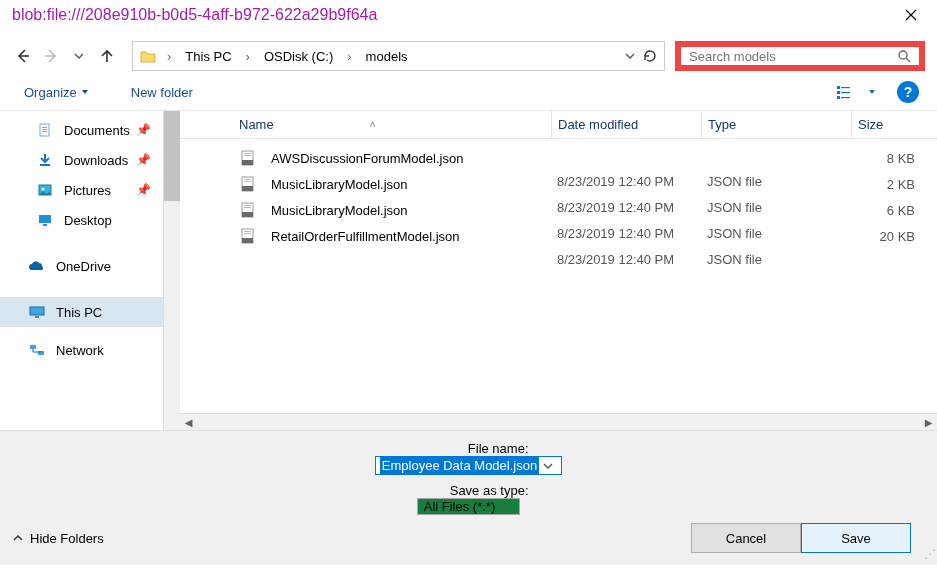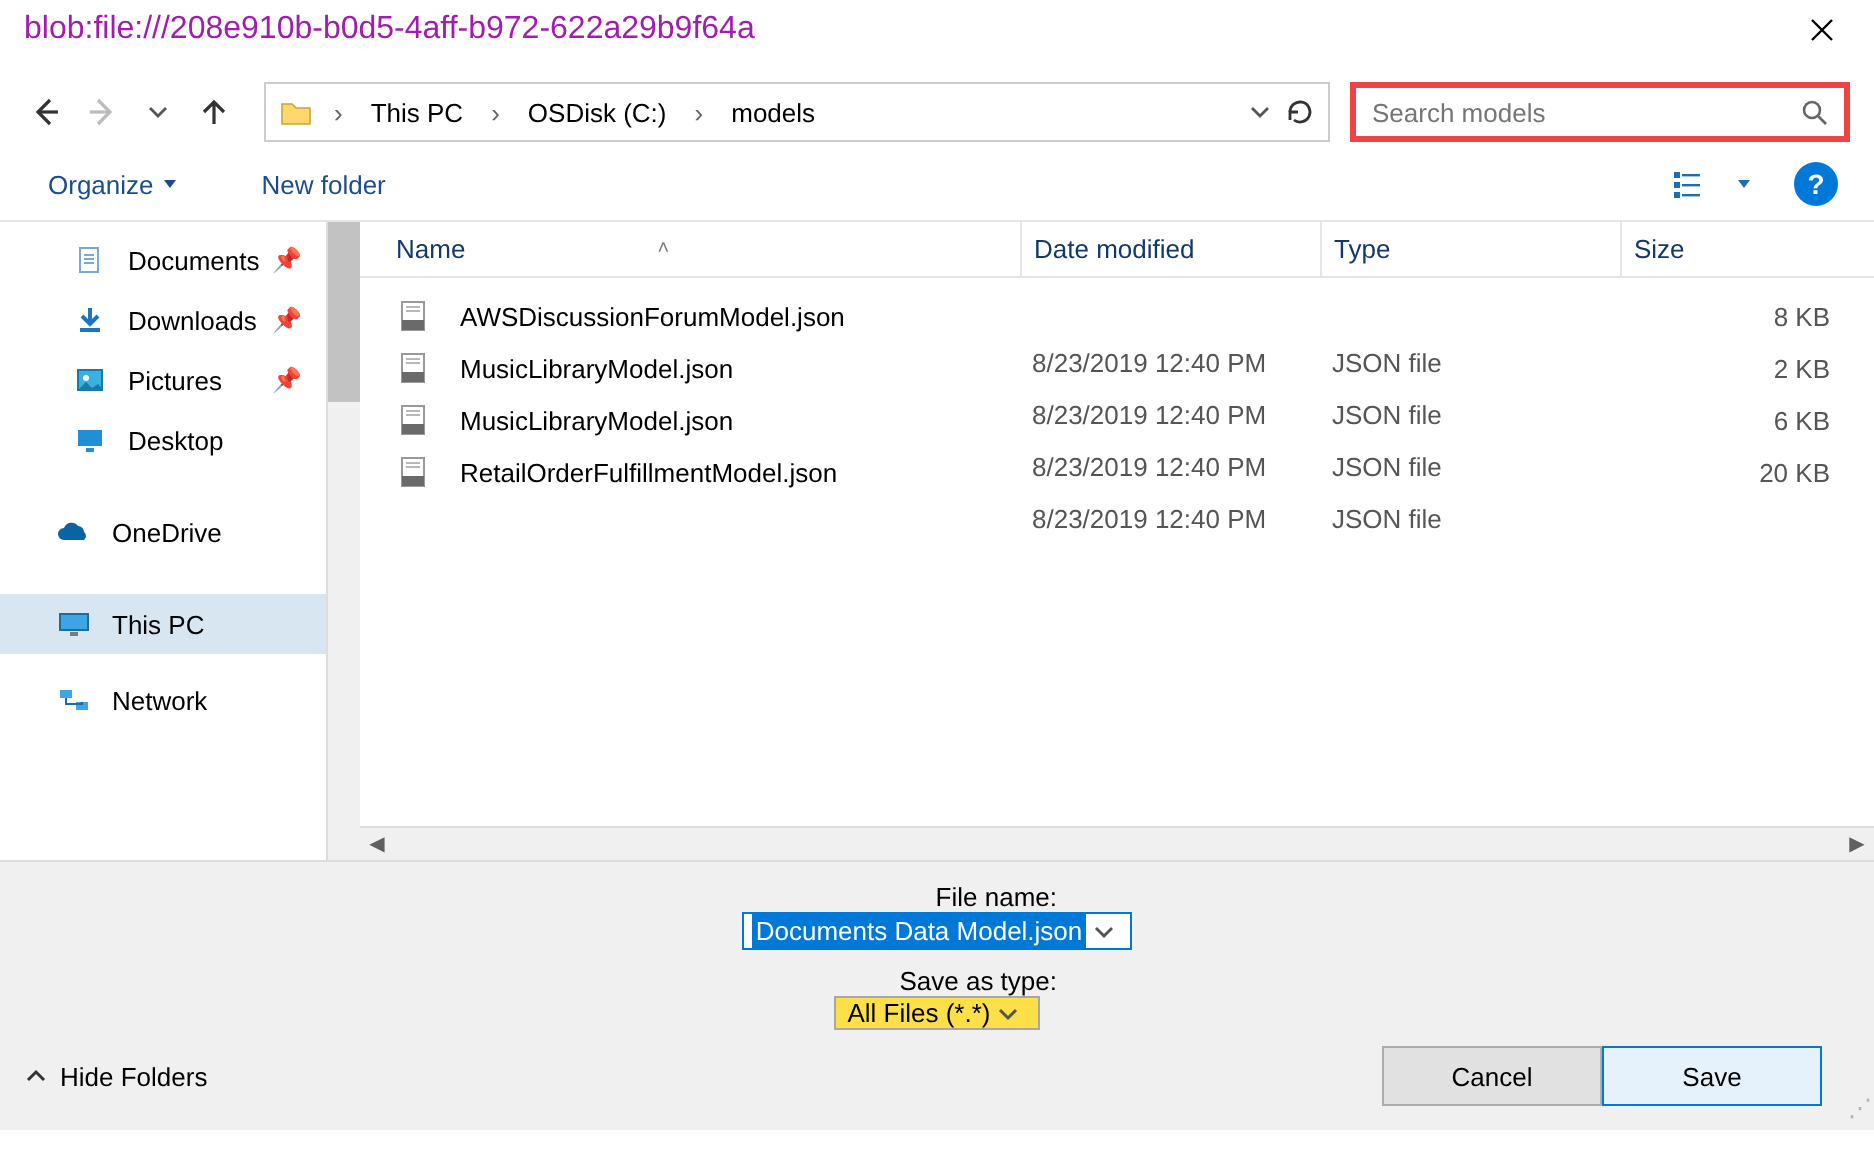--- a/index.html
+++ b/index.html
@@ -12,21 +12,21 @@
 
 
 .navrow { height: 36px; display: flex; align-items: center; padding: 0 12px; gap: 6px; margin-top: 8px; }
 .navbtn { width: 22px; height: 22px; display: inline-flex; align-items: center; justify-content: center; color: #666; cursor: pointer; }
 .navbtn.active { color: #333; }
 .addrbox { flex: 1; height: 30px; border: 1px solid #ccc; display: flex; align-items: center; padding: 0 6px; gap: 6px; margin-left: 8px; }
 .addrbox .foldericon { width: 18px; height: 18px; }
 .crumb { color: #000; padding: 2px 4px; cursor: pointer; }
 .crumbsep { color: #666; padding: 0 4px; }
 .addr-right { margin-left: auto; display: flex; align-items: center; gap: 6px; }
-.searchbox { width: 250px; height: 30px; border: 3px solid #ef4444; display: flex; align-items: center; padding: 0 8px; margin-left: 4px; }
+.searchbox { width: 250px; height: 30px; border: 6px solid #ef4444; display: flex; align-items: center; padding: 0 8px; margin-left: 4px; }
 .searchbox input { border: none; outline: none; flex: 1; font-size: 13px; color: #666; }
 
 
 .toolbar { height: 36px; display: flex; align-items: center; padding: 0 18px; }
 .toolbtn { color: #0066cc; cursor: pointer; padding: 4px 6px; display: flex; align-items: center; gap: 4px; }
 .toolbtn.dark { color: #1a4d8f; }
 .spacer { flex: 1; }
 .viewbtn { width: 28px; height: 24px; display:inline-flex; align-items:center; justify-content:center; color:#0066cc; cursor:pointer; margin-left:6px;}
 .helpbtn { width:22px; height:22px; border-radius:50%; background:#0078d7; color:#fff; display:inline-flex; align-items:center; justify-content:center; font-weight:bold; margin-left:18px; cursor:pointer; font-size:14px;}
 
@@ -38,21 +38,21 @@
 .side-item.selected { background: #d8e6f2; }
 .side-item .pin { position:absolute; right: 12px; color:#555; font-size:12px;}
 .side-item .icon { width:18px; height:18px; display:inline-flex; align-items:center; justify-content:center;}
 .side-sep { height: 16px; }
 .side-scroll { width: 17px; background: #f0f0f0; border-left:1px solid #ddd; position:relative; }
 .side-scroll .thumb { position:absolute; top:0; left:0; right:0; height: 90px; background:#c2c2c2; }
 
 
 .filelist { flex:1; display:flex; flex-direction:column; }
 .listheader { height: 28px; display:flex; align-items:center; border-bottom: 1px solid #e5e5e5; color:#14386a; padding-left: 10px; }
-.col-name { width: 320px; padding-left: 8px; display:flex; align-items:center; gap:6px;}
+.col-name { width: 320px; padding-left: 8px; display:flex; align-items:center; gap:6px;margin-left:41px;}
 .col-date { width: 150px; }
 .col-type { width: 150px; padding-left: 6px; border-left: 1px solid #e5e5e5; height: 100%; display:flex; align-items:center;}
 .col-size { flex:1; text-align:left; padding-left: 6px; border-left: 1px solid #e5e5e5; height:100%; display:flex; align-items:center;}
 .listheader .col-date { border-left: 1px solid #e5e5e5; height:100%; display:flex; align-items:center; padding-left:6px;}
 .listheader .sortcaret { color:#7a7a7a; margin-left: 90px; font-size:10px;}
 
 .listbody { flex:1; overflow:hidden; padding-top:6px; padding-left: 10px;}
 .row { height: 26px; display:flex; align-items:center; }
 .row .col-name { color:#000; }
 .row .col-date, .row .col-type { color:#555;margin-top:47px; }
@@ -64,21 +64,21 @@
 .hscroll .arrow { width:17px; height:17px; display:inline-flex; align-items:center; justify-content:center; color:#606060; cursor:pointer; font-size:10px;}
 .hscroll .track { flex:1; }
 
 
 .bottompanel { background:#f0f0f0; border-top:1px solid #ddd; padding: 10px 12px 12px 12px; }
 .fieldrow { display:flex; align-items:center; margin-bottom: 8px; flex-direction: column; }
 .fieldrow label { width: 140px; text-align:right; padding-right: 10px; font-size: 13px;}
 .filename-combo { flex:1; height: 26px; border: 1px solid #0078d7; background:#fff; display:flex; align-items:center; padding: 0 4px; position:relative;}
 .filename-combo .selected-text { background:#0078d7; color:#fff; padding: 1px 2px; }
 .filename-combo .dd { margin-left:auto; color:#555; cursor:pointer; padding:0 4px;}
-.type-combo { flex:1; height:26px; border:1px solid #a7a7a7; background:#fde047; display:flex; align-items:center; padding: 0 6px;}
+.type-combo { flex:1; height:26px; border:1px solid #a7a7a7; background:#15803d; display:flex; align-items:center; padding: 0 6px;}
 .type-combo .dd { margin-left:auto; color:#555; cursor:pointer; padding:0 4px;}
 
 .footer { display:flex; }
 .hidefolders { display:flex; align-items:center; gap:6px; cursor:pointer; }
 .footer .spacer { flex:1; }
 .winbtn { width: 110px; height: 30px; border: 1px solid #adadad; background:#e1e1e1; cursor:pointer; font-size:13px; }
 .winbtn.default { border: 1px solid #0078d7; background:#e5f1fb; margin-right: 14px;}
 
 .resize-grip { position:absolute; right:4px; bottom:4px; color:#b0b0b0; font-size:12px; letter-spacing:-3px;}
 
@@ -350,21 +350,21 @@
       <div class="track"></div>
       <div class="arrow">▶</div>
     </div>
   </div>
 </div>
 
 <div class="bottompanel" style="position:relative;">
   <div class="fieldrow">
     <label>File name:</label>
     <div class="filename-combo">
-      <span class="selected-text">Documents Data Model.json</span>
+      <span class="selected-text">Employee Data Model.json</span>
       <span class="dd">
           <svg width="10" height="10" viewBox="0 0 10 10">
             <path d="M1 3 L5 7 L9 3" stroke="#555" stroke-width="1.5" fill="none"></path>
           </svg>
         </span>
     </div>
   </div>
   <div class="fieldrow">
     <label>Save as type:</label>
     <div class="type-combo">

